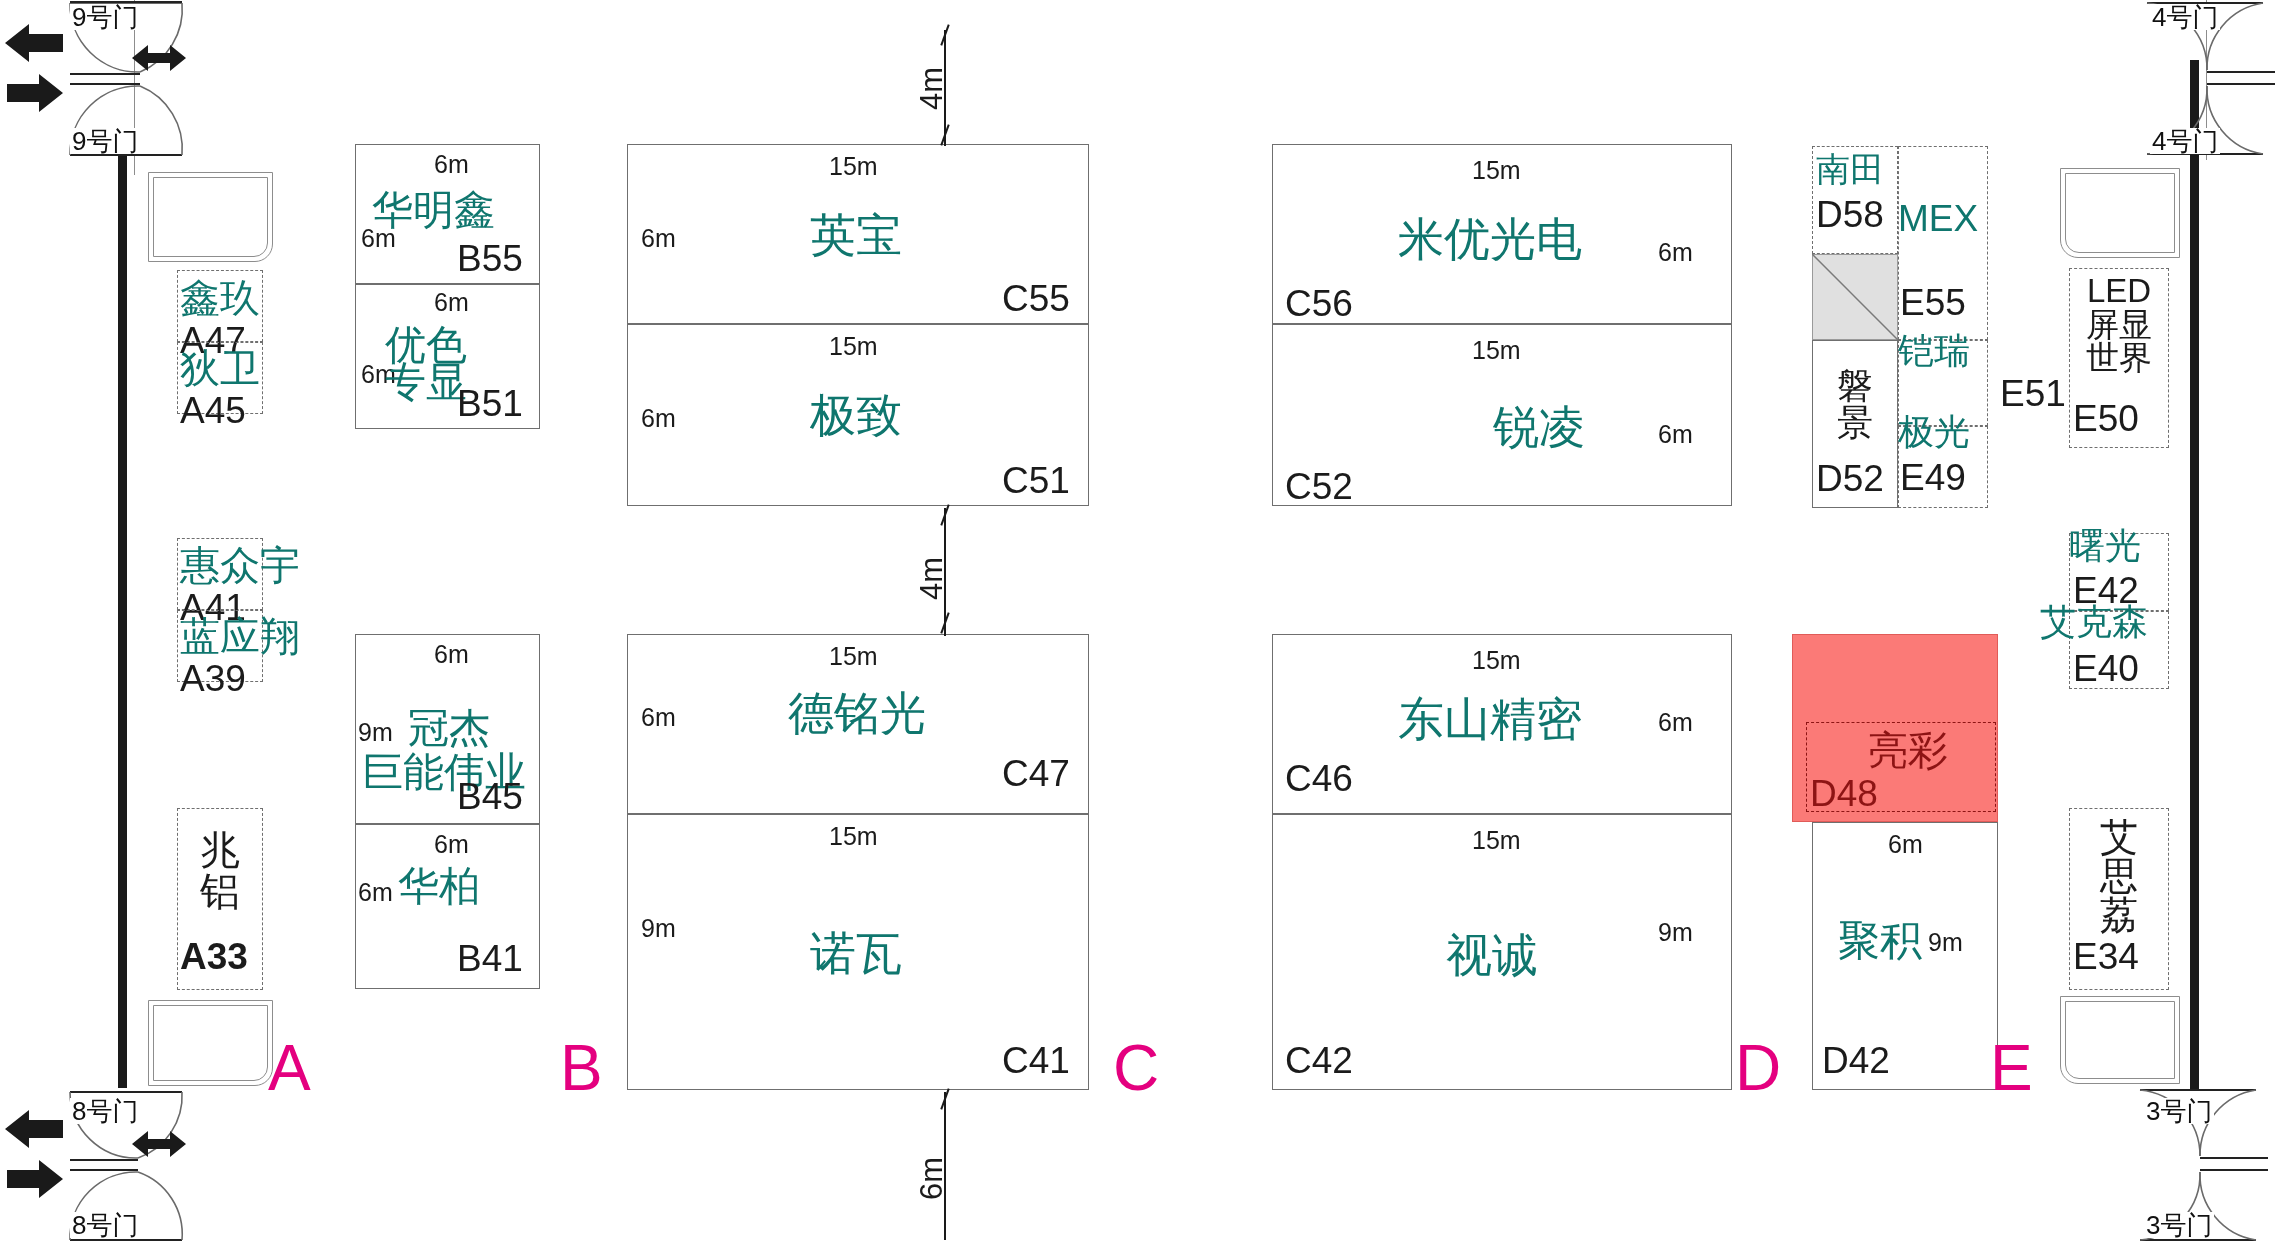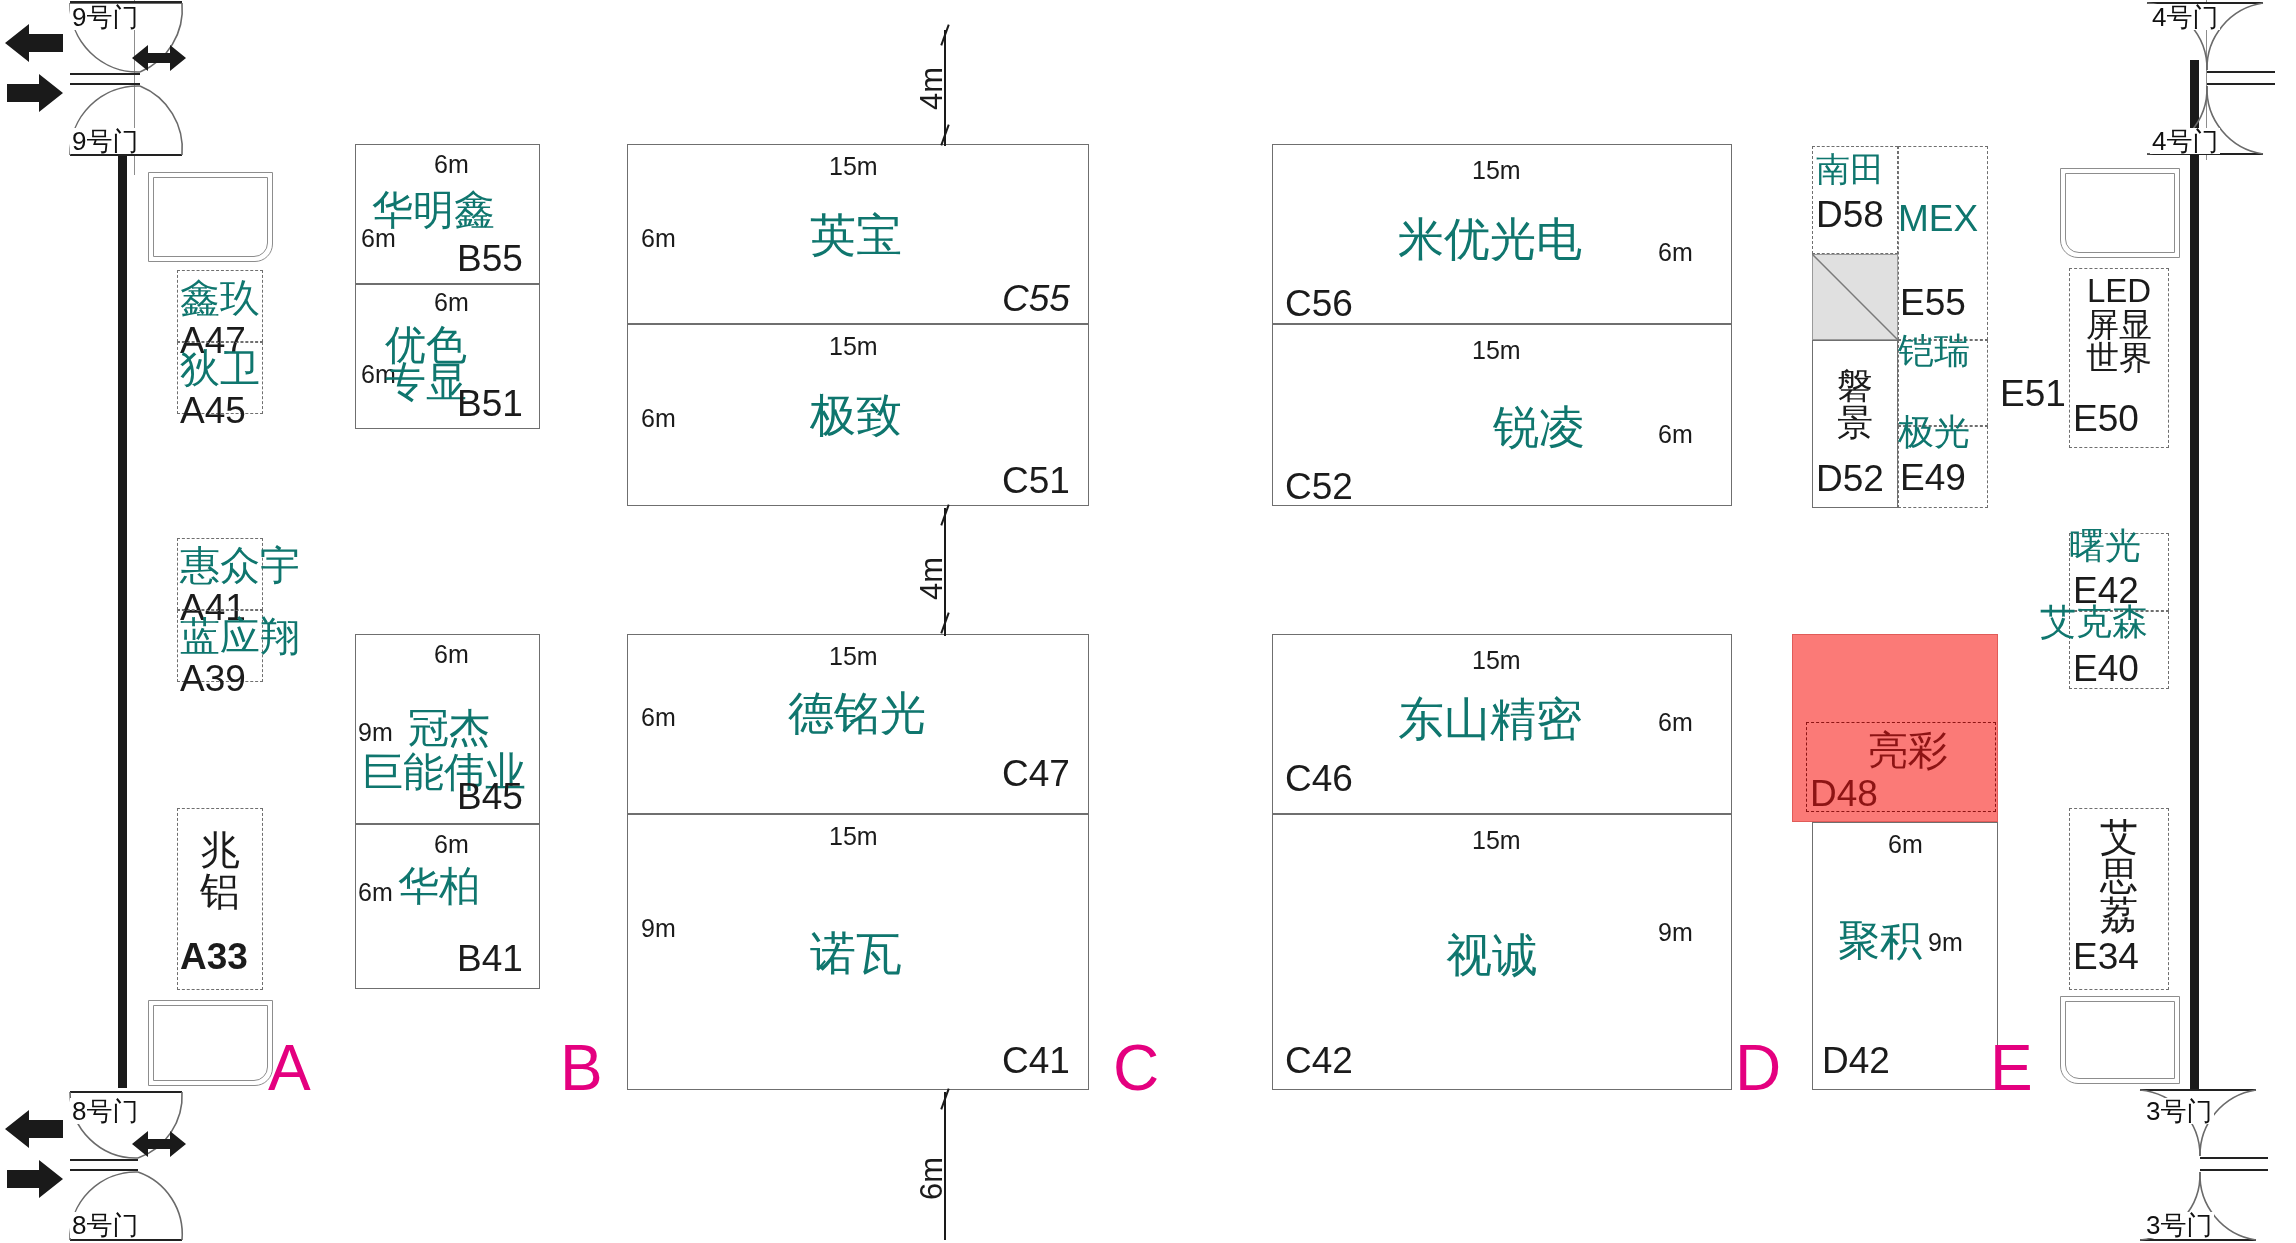--- a/index.html
+++ b/index.html
@@ -281,21 +281,21 @@
   <div class="booth solidthin" style="left:355px;top:824px;width:185px;height:165px;"></div>
   <div class="dim" style="left:434px;top:832px;">6m</div>
   <div class="dim" style="left:358px;top:880px;">6m</div>
   <div class="bname" style="left:398px;top:866px;font-size:41px;">华柏</div>
   <div class="bcode" style="left:457px;top:940px;font-size:37px;">B41</div>
 
   <div class="booth solidthin" style="left:627px;top:144px;width:462px;height:180px;"></div>
   <div class="dim" style="left:829px;top:154px;">15m</div>
   <div class="dim" style="left:641px;top:226px;">6m</div>
   <div class="bname" style="left:810px;top:212px;font-size:46px;">英宝</div>
-  <div class="bcode" style="left:1002px;top:280px;font-size:37px;font-style:italic;">C55</div>
+  <div class="bcode" style="left:1002px;top:280px;font-size:37px;">C55</div>
 
   <div class="booth solidthin" style="left:627px;top:324px;width:462px;height:182px;"></div>
   <div class="dim" style="left:829px;top:334px;">15m</div>
   <div class="dim" style="left:641px;top:406px;">6m</div>
   <div class="bname" style="left:810px;top:392px;font-size:46px;">极致</div>
   <div class="bcode" style="left:1002px;top:462px;font-size:37px;">C51</div>
 
   <div class="booth solidthin" style="left:627px;top:634px;width:462px;height:180px;"></div>
   <div class="dim" style="left:829px;top:644px;">15m</div>
   <div class="dim" style="left:641px;top:705px;">6m</div>

